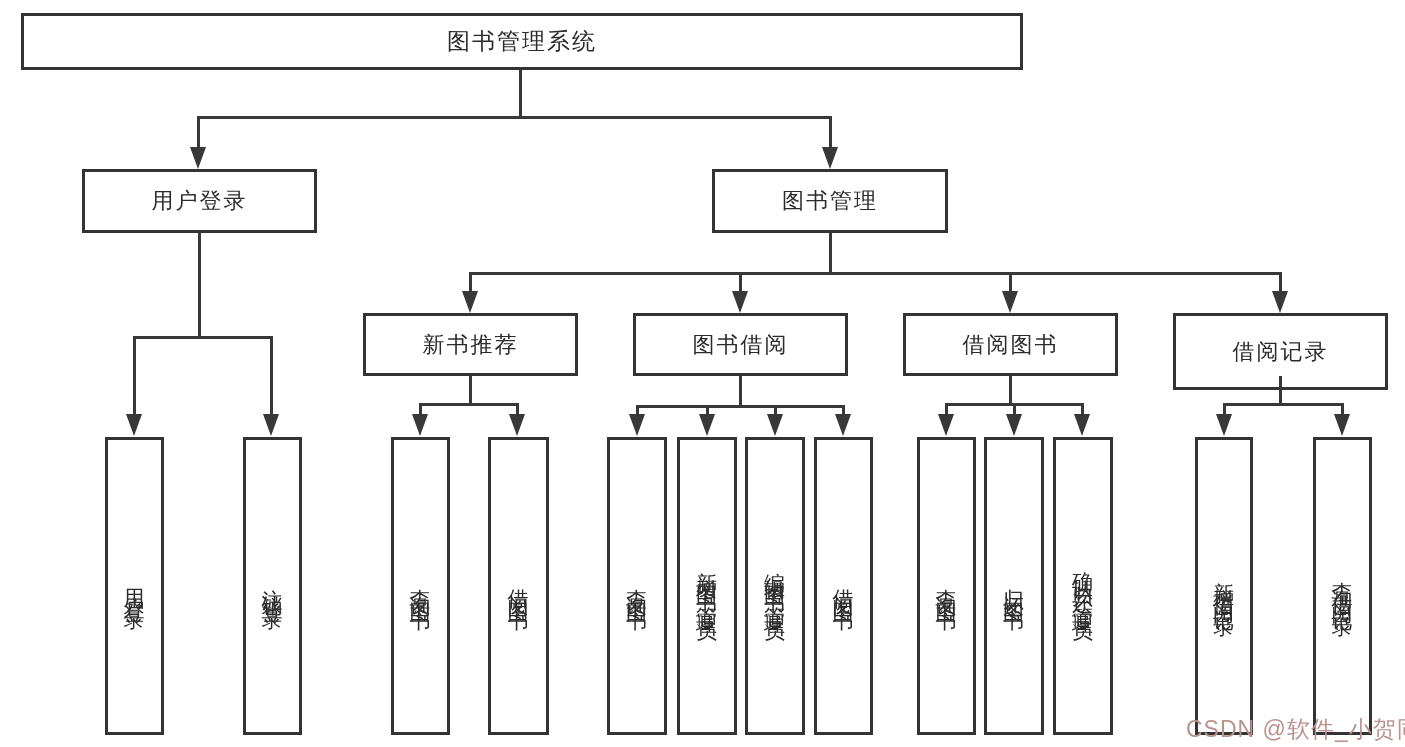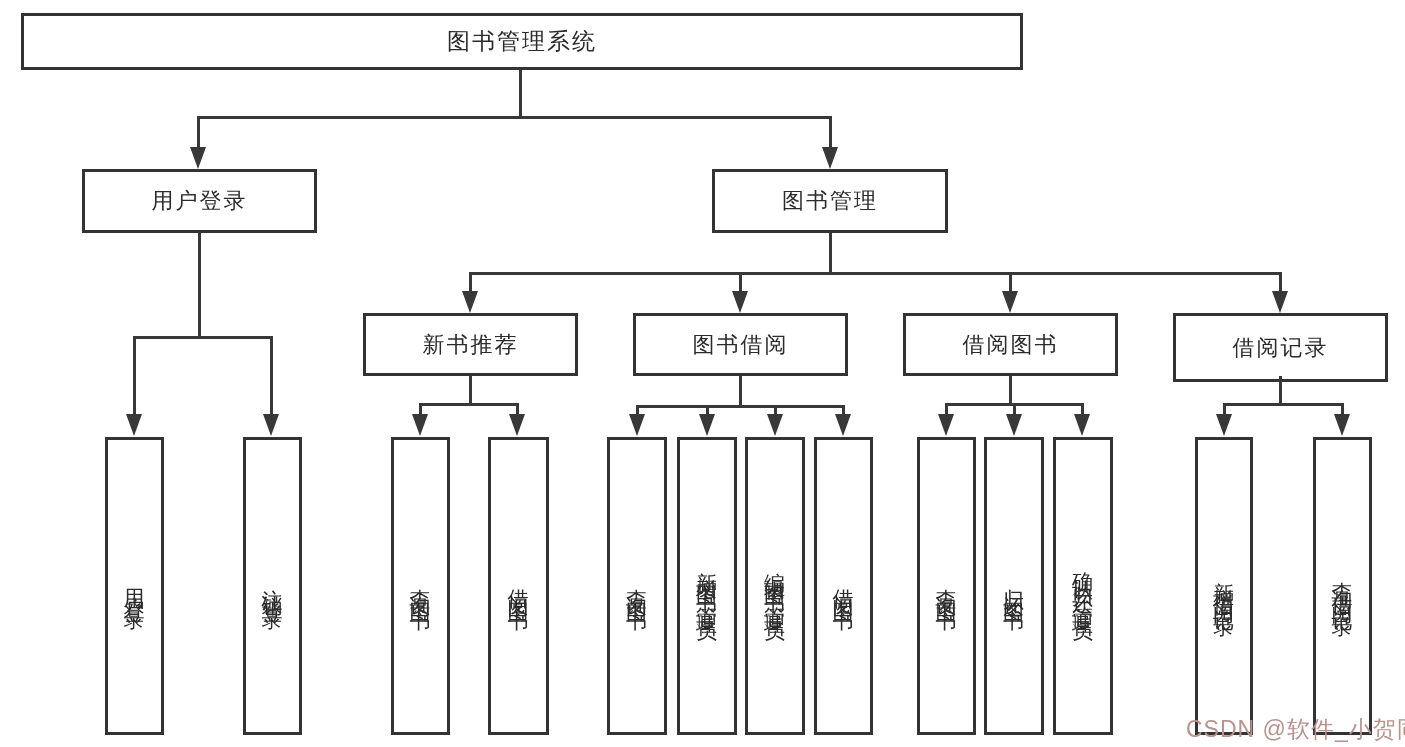--- a/index.html
+++ b/index.html
@@ -90,21 +90,21 @@
   <div class="vl" style="left:739px;top:272px;height:19px"></div>
   <div class="ah" style="left:732px;top:291px"></div>
   <div class="vl" style="left:1009px;top:272px;height:19px"></div>
   <div class="ah" style="left:1002px;top:291px"></div>
   <div class="vl" style="left:1279px;top:272px;height:19px"></div>
   <div class="ah" style="left:1272px;top:291px"></div>
 
   <div class="box" style="left:633px;top:313px;width:215px;height:63px">图书借阅</div>
   <div class="box" style="left:363px;top:313px;width:215px;height:63px">新书推荐</div>
   <div class="box" style="left:903px;top:313px;width:215px;height:63px">借阅图书</div>
-  <div class="box" style="left:1173px;top:313px;width:215px;height:69px">借阅记录</div>
+  <div class="box" style="left:1173px;top:313px;width:215px;height:77px">借阅记录</div>
 
   <div class="vl" style="left:469px;top:376px;height:29px"></div>
   <div class="hl" style="left:419px;top:403px;width:100px"></div>
   <div class="vl" style="left:419px;top:403px;height:11px"></div>
   <div class="ah" style="left:412px;top:414px"></div>
   <div class="vl" style="left:516px;top:403px;height:11px"></div>
   <div class="ah" style="left:509px;top:414px"></div>
 
   <div class="vl" style="left:739px;top:376px;height:31px"></div>
   <div class="hl" style="left:636px;top:405px;width:209px"></div>

